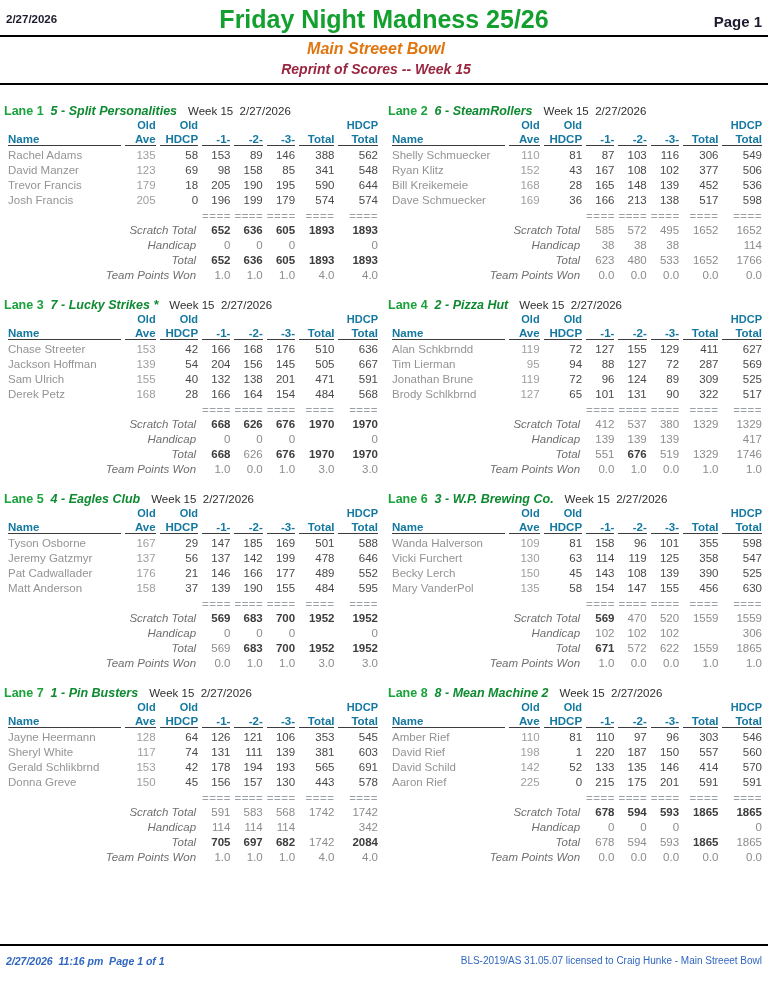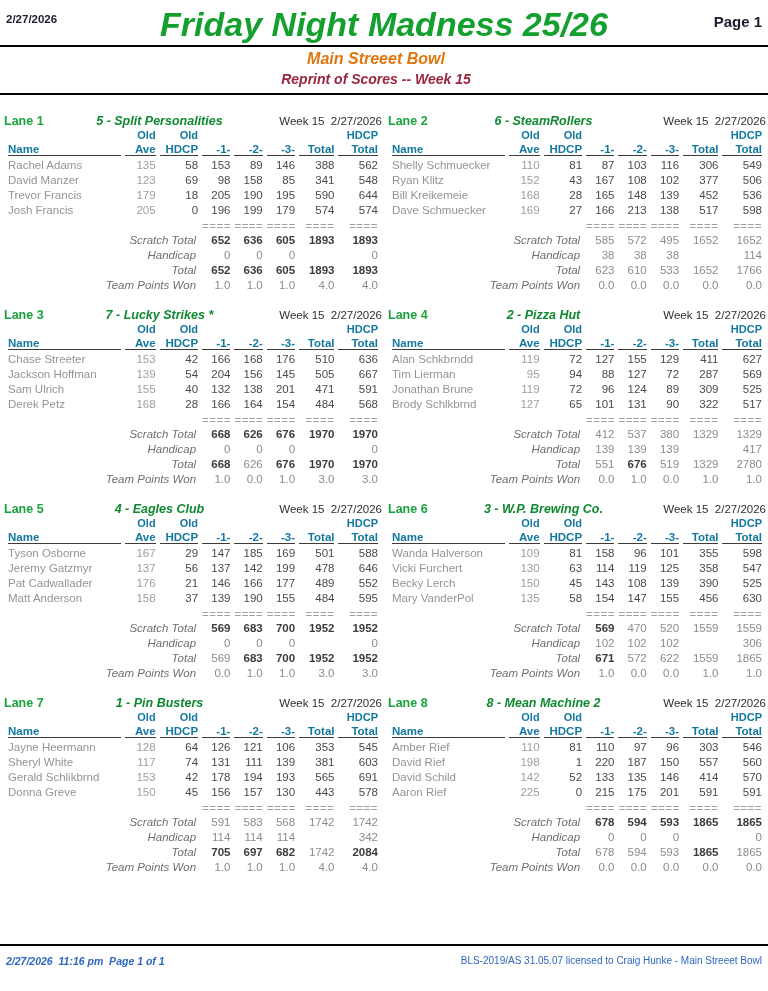--- a/index.html
+++ b/index.html
@@ -8,29 +8,29 @@
   .page {
     position:relative; width:768px; height:991px; background:#ffffff;
     margin:0 auto; overflow:hidden;
   }
   
   .report-header {
     display:flex; align-items:flex-start;
     padding:5px 6px 1px 6px; border-bottom:2px solid #000;
   }
   .hdr-date { width:110px; font-size:11.5px; font-weight:bold; color:#1c1c2e; padding-top:8px; }
-  .hdr-title { flex:1; text-align:center; font-size:34px; font-weight:bold; color:var(--title-green); letter-spacing:0;font-style:italic; }
+  .hdr-title { flex:1; text-align:center; font-size:25px; font-weight:bold; color:var(--title-green); letter-spacing:0; }
   .hdr-page { width:110px; text-align:right; font-size:15px; font-weight:bold; color:#1c1c2e; padding-top:8px; }
   .sub-header { text-align:center; border-bottom:2px solid #000; padding:3px 16px 6px 0; }
   .bowl-name { font-size:16px; font-weight:bold; font-style:italic; color:var(--bowl-orange); }
   .report-subtitle { font-size:14px; font-weight:bold; font-style:italic; color:var(--subtitle-maroon); margin-top:3px; }
   
   .lanes-grid { display:grid; grid-template-columns:384px 384px; padding-top:5px; }
   .lane-block { padding:0 2px 3px 4px; }
-  .lane-title { display:flex; align-items:baseline; font-size:12.5px; margin:2px 0 1px 0;justify-content:space-between; }
+  .lane-title { display:flex; align-items:baseline; font-size:12.5px; margin:2px 0 1px 0; }
   .lane-no { font-weight:bold; color:var(--lane-green); }
   .team-name { font-weight:bold; font-style:italic; color:var(--team-green); margin-left:7px;margin-top:12px; }
   .week-label { font-size:11.5px; color:#2e2e2e; margin-left:11px; white-space:pre; }
   
   table.score { table-layout:fixed; border-collapse:separate; border-spacing:4px 0; width:378px; }
   table.score td, table.score th { font-size:11.5px; height:15px; vertical-align:bottom; overflow:hidden; white-space:nowrap; }
   thead th { color:var(--header-teal); font-weight:bold; text-align:right; }
   thead tr.h1 th { height:12px; font-size:11px; }
   thead tr.h2 th { border-bottom:1px solid #3c3c3c; }
   th.col-name, td.col-name { text-align:left; }
@@ -261,21 +261,21 @@
               <td class="num">28</td>
               <td class="num">165</td>
               <td class="num">148</td>
               <td class="num">139</td>
               <td class="num">452</td>
               <td class="num">536</td>
             </tr>
             <tr>
               <td class="col-name">Dave Schmuecker</td>
               <td class="ave">169</td>
-              <td class="num">27</td>
+              <td class="num">36</td>
               <td class="num">166</td>
               <td class="num">213</td>
               <td class="num">138</td>
               <td class="num">517</td>
               <td class="num">598</td>
             </tr>
           </tbody>
       <tbody class="summary">
             <tr>
               <td class="" colspan="3"></td>
@@ -297,21 +297,21 @@
               <td class="sum-label" colspan="3">Handicap</td>
               <td class="num val-n">38</td>
               <td class="num val-n">38</td>
               <td class="num val-n">38</td>
               <td class="num val-n"></td>
               <td class="num val-n">114</td>
             </tr>
             <tr>
               <td class="sum-label" colspan="3">Total</td>
               <td class="num val-n">623</td>
-              <td class="num val-n">610</td>
+              <td class="num val-n">480</td>
               <td class="num val-n">533</td>
               <td class="num val-n">1652</td>
               <td class="num val-n">1766</td>
             </tr>
             <tr>
               <td class="sum-label" colspan="3">Team Points Won</td>
               <td class="num val-n">0.0</td>
               <td class="num val-n">0.0</td>
               <td class="num val-n">0.0</td>
               <td class="num val-n">0.0</td>
@@ -552,21 +552,21 @@
               <td class="num val-n">139</td>
               <td class="num val-n"></td>
               <td class="num val-n">417</td>
             </tr>
             <tr>
               <td class="sum-label" colspan="3">Total</td>
               <td class="num val-n">551</td>
               <td class="num val-b">676</td>
               <td class="num val-n">519</td>
               <td class="num val-n">1329</td>
-              <td class="num val-n">2780</td>
+              <td class="num val-n">1746</td>
             </tr>
             <tr>
               <td class="sum-label" colspan="3">Team Points Won</td>
               <td class="num val-n">0.0</td>
               <td class="num val-n">1.0</td>
               <td class="num val-n">0.0</td>
               <td class="num val-n">1.0</td>
               <td class="num val-n">1.0</td>
             </tr>
           </tbody>

